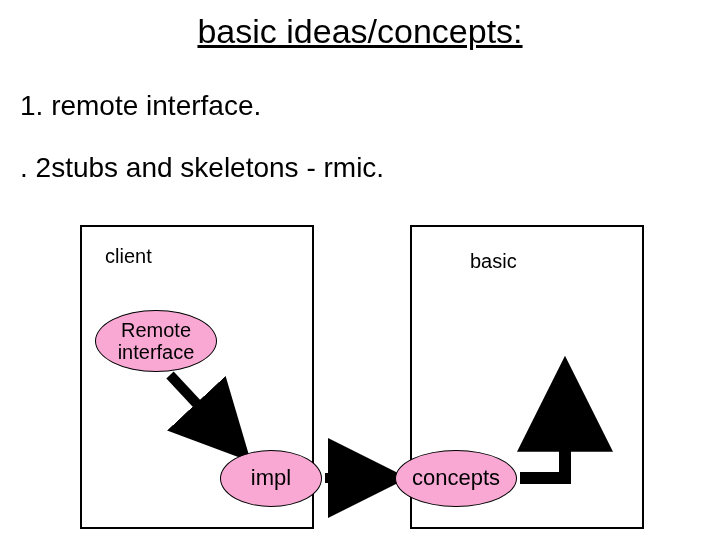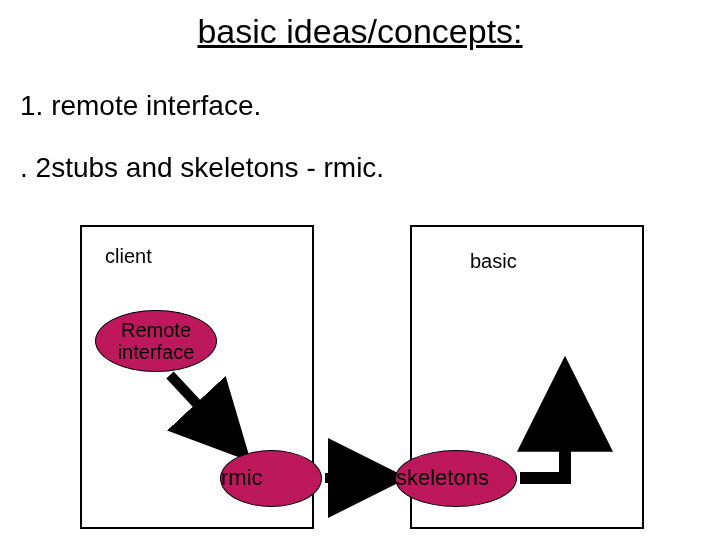--- a/index.html
+++ b/index.html
@@ -60,24 +60,24 @@
     position: absolute;
     font-size: 20px;
   }
   .client-label { left: 105px; top: 245px; }
   .server-label { left: 470px; top: 250px; }
 
   .ellipse {
     position: absolute;
     border: 1.5px solid #000;
     border-radius: 50%;
-    background: #be185d;
+    background: #f9a8d4;
     display: flex;
     align-items: center;
-    justify-content: flex-start;
+    justify-content: center;
     text-align: center;
     line-height: 1.1;
   }
   .remote-interface {
     left: 95px; top: 310px;
     width: 120px; height: 60px;
     font-size: 20px;
   }
   .remote-impl {
     left: 510px; top: 305px;
@@ -128,19 +128,19 @@
 
     <line x1="325" y1="478" x2="392" y2="478" stroke="#000" stroke-width="10" marker-end="url(#ah)"></line>
 
     <polyline points="520,478 565,478 565,375" fill="none" stroke="#000" stroke-width="12" marker-end="url(#ah)"></polyline>
   </svg>
 
   <div class="ellipse remote-interface">
     <span>Remote interface</span>
   </div>
   <div class="ellipse stub">
-    <span>rmic</span>
+    <span>impl</span>
   </div>
   <div class="ellipse skeleton">
-    <span>skeletons</span>
+    <span>concepts</span>
   </div>
 
 </div>
 
 </body></html>

